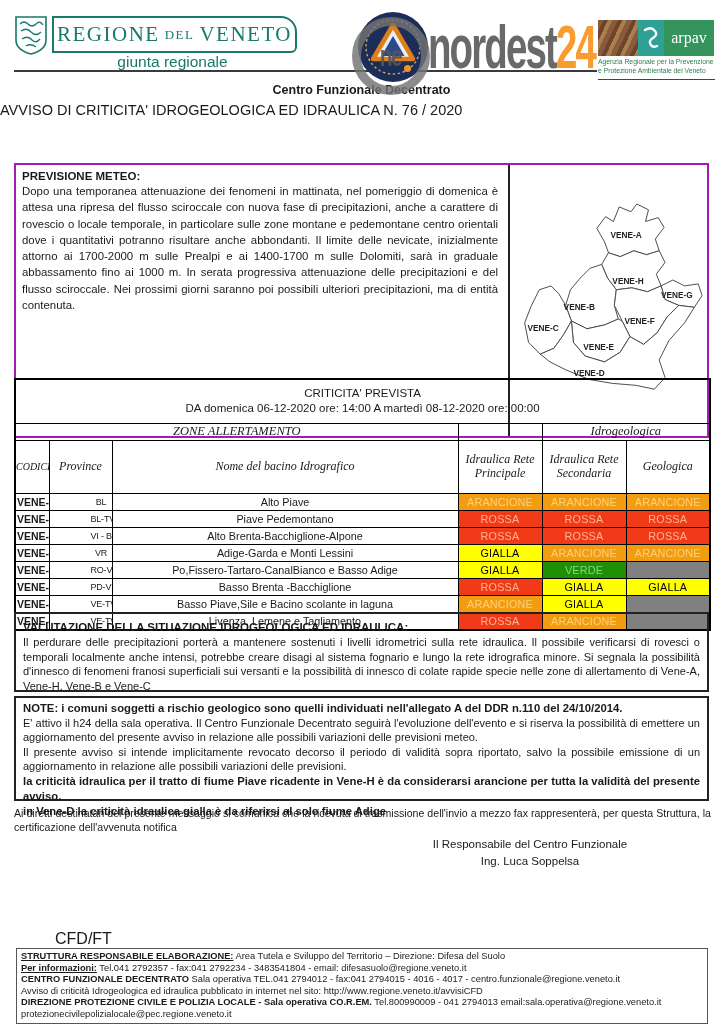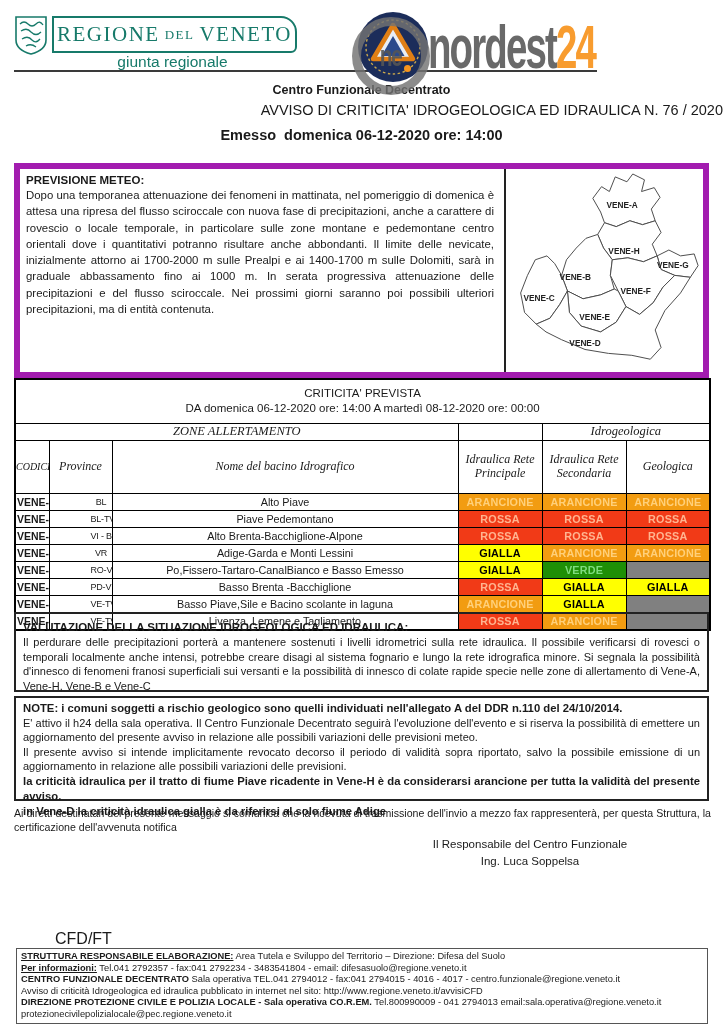--- a/index.html
+++ b/index.html
@@ -26,41 +26,41 @@
   .arpav{position:absolute;left:598px;top:20px;z-index:2;}
   .arpav-blocks{display:flex;height:36px;width:116px;}
   .arpav-photo{width:40px;background:repeating-linear-gradient(115deg,#8a5a3c 0 5px,#6e452c 5px 9px,#a97f4e 9px 13px);}
   .arpav-teal{width:26px;background:#2fa095;display:flex;align-items:center;justify-content:center;}
   .arpav-green{width:50px;background:#35935c;display:flex;align-items:center;justify-content:center;
       color:#fff;font-family:"Liberation Serif",serif;font-size:16px;}
   .arpav-tag{margin-top:2px;width:118px;font-size:6.8px;line-height:1.3;color:#2e7d4f;}
   .arpav-rule{width:117px;height:1px;background:#444;margin-top:3px;}
   
   .org{position:absolute;top:83px;left:0;width:723px;text-align:center;font-weight:bold;font-size:12.5px;}
-  .title{position:absolute;top:102px;left:0;width:723px;text-align:right;font-size:14.5px;}
+  .title{position:absolute;top:102px;left:0;width:723px;text-align:left;font-size:14.5px;}
   .issued{position:absolute;top:127px;left:0;width:723px;text-align:center;font-weight:bold;font-size:14.5px;white-space:pre-wrap;}
   
-  .prev-box{position:absolute;left:14px;top:163px;width:695px;height:215px;border:6px solid #a21caf;box-sizing:border-box;}
+  .prev-box{position:absolute;left:14px;top:163px;width:695px;height:275px;border:2px solid #a21caf;box-sizing:border-box;}
   .prev-text{position:absolute;left:0;top:0;right:201px;bottom:0;padding:5px 8px 0 6px;}
   .prev-title{font-weight:bold;font-size:11.5px;margin-bottom:1px;}
   .prev-body{font-size:11.4px;line-height:1.43;text-align:justify;}
   .prev-map{position:absolute;right:0;top:0;width:199px;height:100%;border-left:2px solid #222;box-sizing:border-box;
       display:flex;align-items:center;justify-content:center;}
   .map-label{font-size:8.5px;font-weight:bold;fill:#222;font-family:"Liberation Sans",sans-serif;}
   
   .crit-table{position:absolute;left:14px;top:378px;width:695px;border-collapse:collapse;border:2px solid #000;table-layout:fixed;}
   .crit-table td{border:1px solid #000;padding:0;text-align:center;overflow:hidden;}
   .crit-head{height:44px;font-size:11.5px;line-height:1.35;}
   .crit-group td{height:16px;font-family:"Liberation Serif",serif;font-style:italic;font-size:12.5px;}
   .crit-cols td{height:52px;font-family:"Liberation Serif",serif;font-style:italic;font-size:12px;line-height:1.15;}
   .crit-cols td.codhead{font-size:10px;}
   .crit-row td{height:16px;font-size:10.8px;white-space:nowrap;}
   .crit-row .cod{font-weight:bold;text-align:left;font-size:10.5px;padding-left:1px;}
   .crit-row .prov{font-size:9px;letter-spacing:-0.2px;padding-left:41px;}
-  .crit-row .lvl{font-weight:bold;letter-spacing:.2px;}
+  .crit-row .lvl{font-weight:normal;letter-spacing:.2px;}
   
   .box{position:absolute;left:14px;width:695px;border:2px solid #222;box-sizing:border-box;padding:3px 7px;}
   .val-box{top:612px;height:80px;}
   .note-box{top:696px;height:105px;}
   .box .btitle{font-weight:bold;font-size:11.5px;}
   .box .bbody{font-size:11px;line-height:1.32;text-align:justify;}
   .box .bbold{font-weight:bold;font-size:11.3px;line-height:1.32;text-align:justify;}
   .fax-note{position:absolute;left:14px;top:806px;width:697px;font-size:10.6px;line-height:1.35;text-align:justify;}
   .signature{position:absolute;left:360px;top:836px;width:340px;text-align:center;font-size:11.5px;line-height:1.5;}
   .ref{position:absolute;left:55px;top:930px;font-size:16px;}
@@ -92,24 +92,39 @@
     <path d="M37,15 L57,49 L17,49 Z" fill="#e8eef6" stroke="#e07f15" stroke-width="4.5" stroke-linejoin="round"></path>
     <path d="M37,26 L48.5,46 L25.5,46 Z" fill="#2a4a8c"></path>
   </svg>
 
   <div class="wm-ring">
     <span class="wm-ne">ne</span>
     <span class="wm-ne-dot"></span>
   </div>
   <div class="wm-text"><span>nordest</span><span class="orange">24</span></div>
 
+  <div class="arpav">
+    <div class="arpav-blocks">
+      <div class="arpav-photo"></div>
+      <div class="arpav-teal">
+        <svg width="18" height="24" viewBox="0 0 18 24">
+            <path d="M3,4 Q9,0 13,5 Q16,9 11,12 Q6,15 9,19 Q11,22 15,20" fill="none" stroke="#fff" stroke-width="2.4" stroke-linecap="round"></path>
+          </svg>
+      </div>
+      <div class="arpav-green">arpav</div>
+    </div>
+    <div class="arpav-tag">
+      <div>Agenzia Regionale per la Prevenzione</div>
+      <div>e Protezione Ambientale del Veneto</div>
+    </div>
+    <div class="arpav-rule"></div>
+  </div>
 
   <div class="org">Centro Funzionale Decentrato</div>
   <div class="title">AVVISO DI CRITICITA' IDROGEOLOGICA ED IDRAULICA N. 76 / 2020</div>
-  <div class="issued">Emesso  domenica 06-12-2020 ore: 14:00</div>
 
   <div class="prev-box">
     <div class="prev-text">
       <div class="prev-title">PREVISIONE METEO:</div>
       <div class="prev-body">Dopo una temporanea attenuazione dei fenomeni in mattinata, nel pomeriggio di domenica è attesa una ripresa del flusso sciroccale con nuova fase di precipitazioni, anche a carattere di rovescio o locale temporale, in particolare sulle zone montane e pedemontane centro orientali dove i quantitativi potranno risultare anche abbondanti. Il limite delle nevicate, inizialmente attorno ai 1700-2000 m sulle Prealpi e ai 1400-1700 m sulle Dolomiti, sarà in graduale abbassamento fino ai 1000 m. In serata progressiva attenuazione delle precipitazioni e del flusso sciroccale. Nei prossimi giorni saranno poi possibili ulteriori precipitazioni, ma di entità contenuta.</div>
     </div>
     <div class="prev-map">
       <svg width="195" height="207" viewBox="0 0 200 212">
         <g fill="#ffffff" stroke="#4a4a4a" stroke-width="1" stroke-linejoin="round">
           <path d="M96,46 L88,32 L97,20 L105,25 L111,10 L123,15 L129,7 L141,13 L138,25 L151,21 L157,31 L148,43 L152,55 L139,59 L126,55 L112,61 L100,57 Z"></path>
@@ -190,21 +205,21 @@
       <td class="cod">VENE-C</td>
       <td class="prov">VR</td>
       <td>Adige-Garda e Monti Lessini</td>
       <td class="lvl" style="background: rgb(255, 255, 0); color: rgb(0, 0, 0);">GIALLA</td>
       <td class="lvl" style="background: rgb(242, 156, 17); color: rgb(255, 208, 122);">ARANCIONE</td>
       <td class="lvl" style="background: rgb(242, 156, 17); color: rgb(255, 208, 122);">ARANCIONE</td>
     </tr>
     <tr class="crit-row">
       <td class="cod">VENE-D</td>
       <td class="prov">RO-VR</td>
-      <td>Po,Fissero-Tartaro-CanalBianco e Basso Emesso</td>
+      <td>Po,Fissero-Tartaro-CanalBianco e Basso Adige</td>
       <td class="lvl" style="background: rgb(255, 255, 0); color: rgb(0, 0, 0);">GIALLA</td>
       <td class="lvl" style="background: rgb(30, 143, 6); color: rgb(127, 221, 127);">VERDE</td>
       <td class="lvl" style="background: rgb(128, 128, 128); color: rgb(128, 128, 128);"></td>
     </tr>
     <tr class="crit-row">
       <td class="cod">VENE-E</td>
       <td class="prov">PD-VI-VR-VE-TV</td>
       <td>Basso Brenta -Bacchiglione</td>
       <td class="lvl" style="background: rgb(241, 58, 23); color: rgb(255, 180, 144);">ROSSA</td>
       <td class="lvl" style="background: rgb(255, 255, 0); color: rgb(0, 0, 0);">GIALLA</td>

